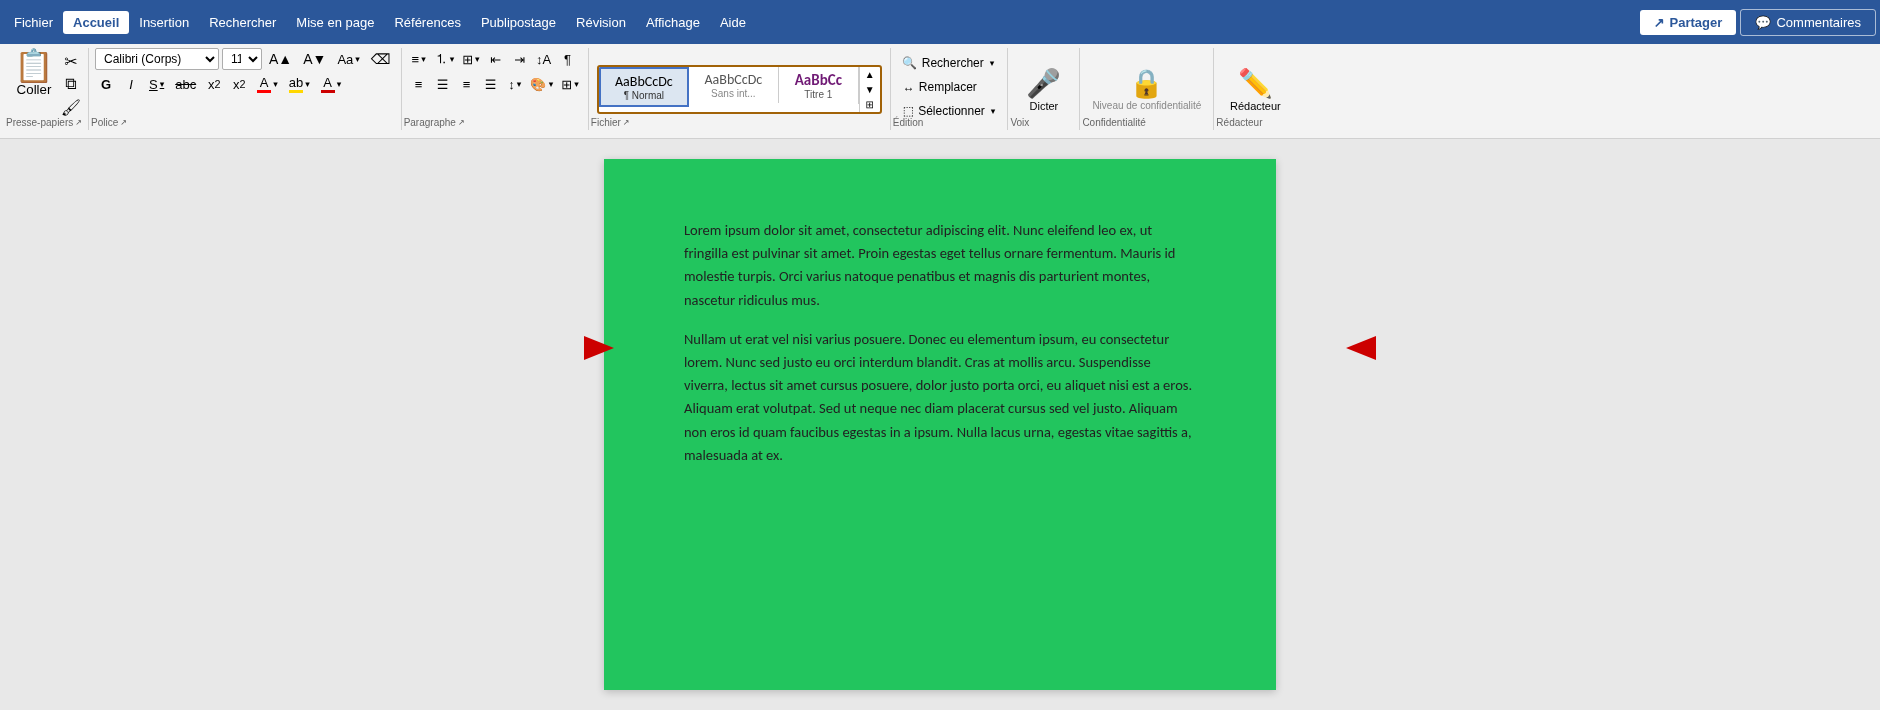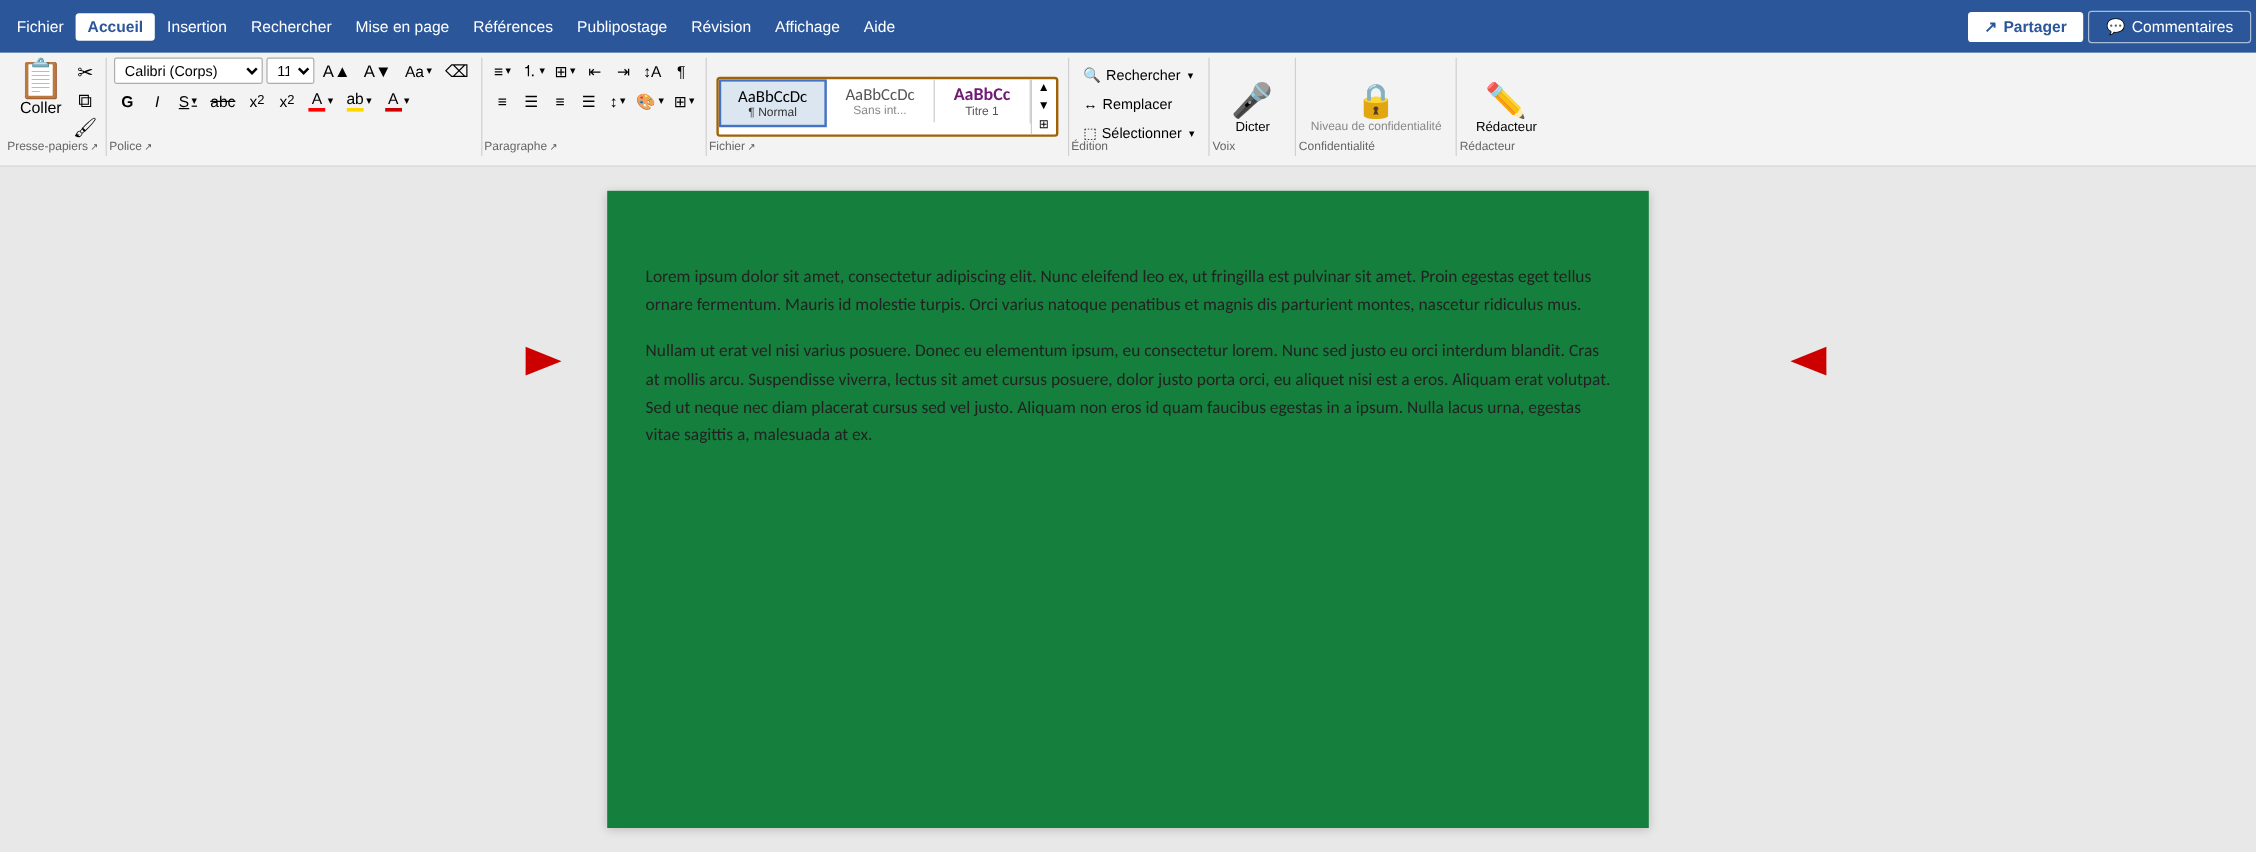--- a/index.html
+++ b/index.html
@@ -134,22 +134,22 @@
       border-radius: 3px; min-width: 60px;
     }
     .red-icon { font-size: 28px; color: #2b579a; }
 
     
     .doc-area {
       flex: 1; background: #e8e8e8; overflow-y: auto; display: flex;
       justify-content: center; padding: 20px 0;
     }
     .page {
-      background: #15803d; width: 868px; min-height: 500px;
-      box-shadow: 0 2px 8px rgba(0,0,0,0.2); padding: 60px 32px;
+      background: #22c55e; width: 672px; min-height: 500px;
+      box-shadow: 0 2px 8px rgba(0,0,0,0.2); padding: 60px 80px;
       position: relative;
     }
     .page-text {
       font-family: 'Calibri', 'Segoe UI', Arial, sans-serif;
       font-size: 14.5px; line-height: 1.6; color: #222; margin-bottom: 16px;
     }
     .paragraph-with-arrow { position: relative; }
     .arrow-left {
       position: absolute; left: -100px; top: 8px;
       width: 80px; height: 0; border-top: 12px solid transparent;

